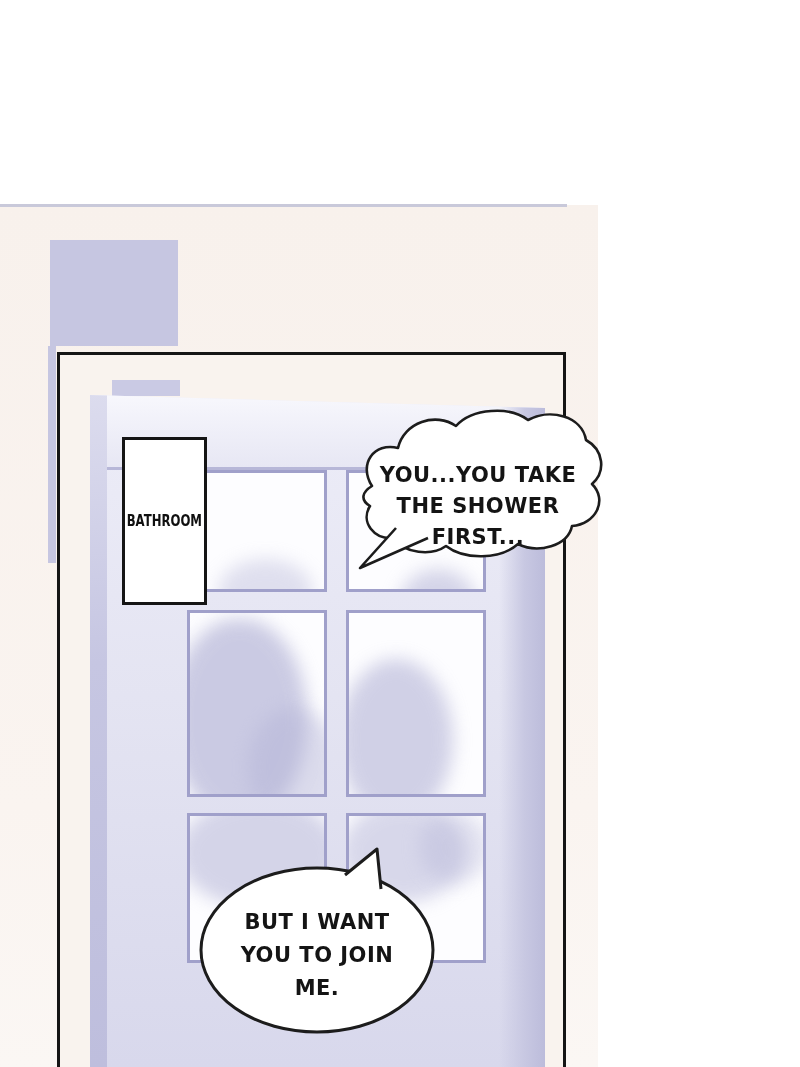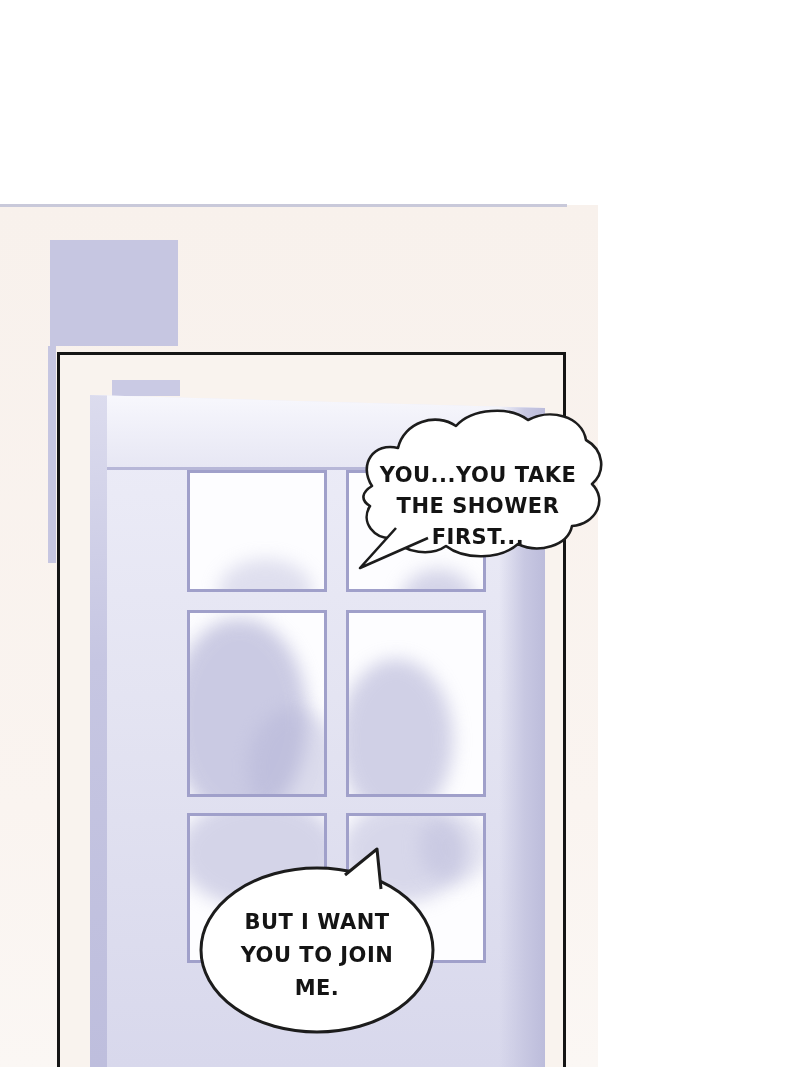--- a/index.html
+++ b/index.html
@@ -96,20 +96,23 @@
       <div class="blob blob-bl-a"></div>
     </div>
     <div class="pane pane-br">
       <div class="blob blob-br-a"></div>
       <div class="blob blob-br-b"></div>
     </div>
 
     <div class="door-shadow-right"></div>
   </div>
 
+  <div class="sign">
+    <span class="sign-label">BATHROOM</span>
+  </div>
 </div>
 
 <svg class="bubble bubble-1" viewBox="0 0 262 178" width="262" height="178">
   <path d="M 28 84
            C 14 62, 30 40, 54 46
            C 60 20, 92 10, 112 24
            C 128 6, 166 4, 184 18
            C 206 6, 238 14, 242 38
            C 260 48, 262 70, 248 82
            C 264 98, 252 122, 228 124

